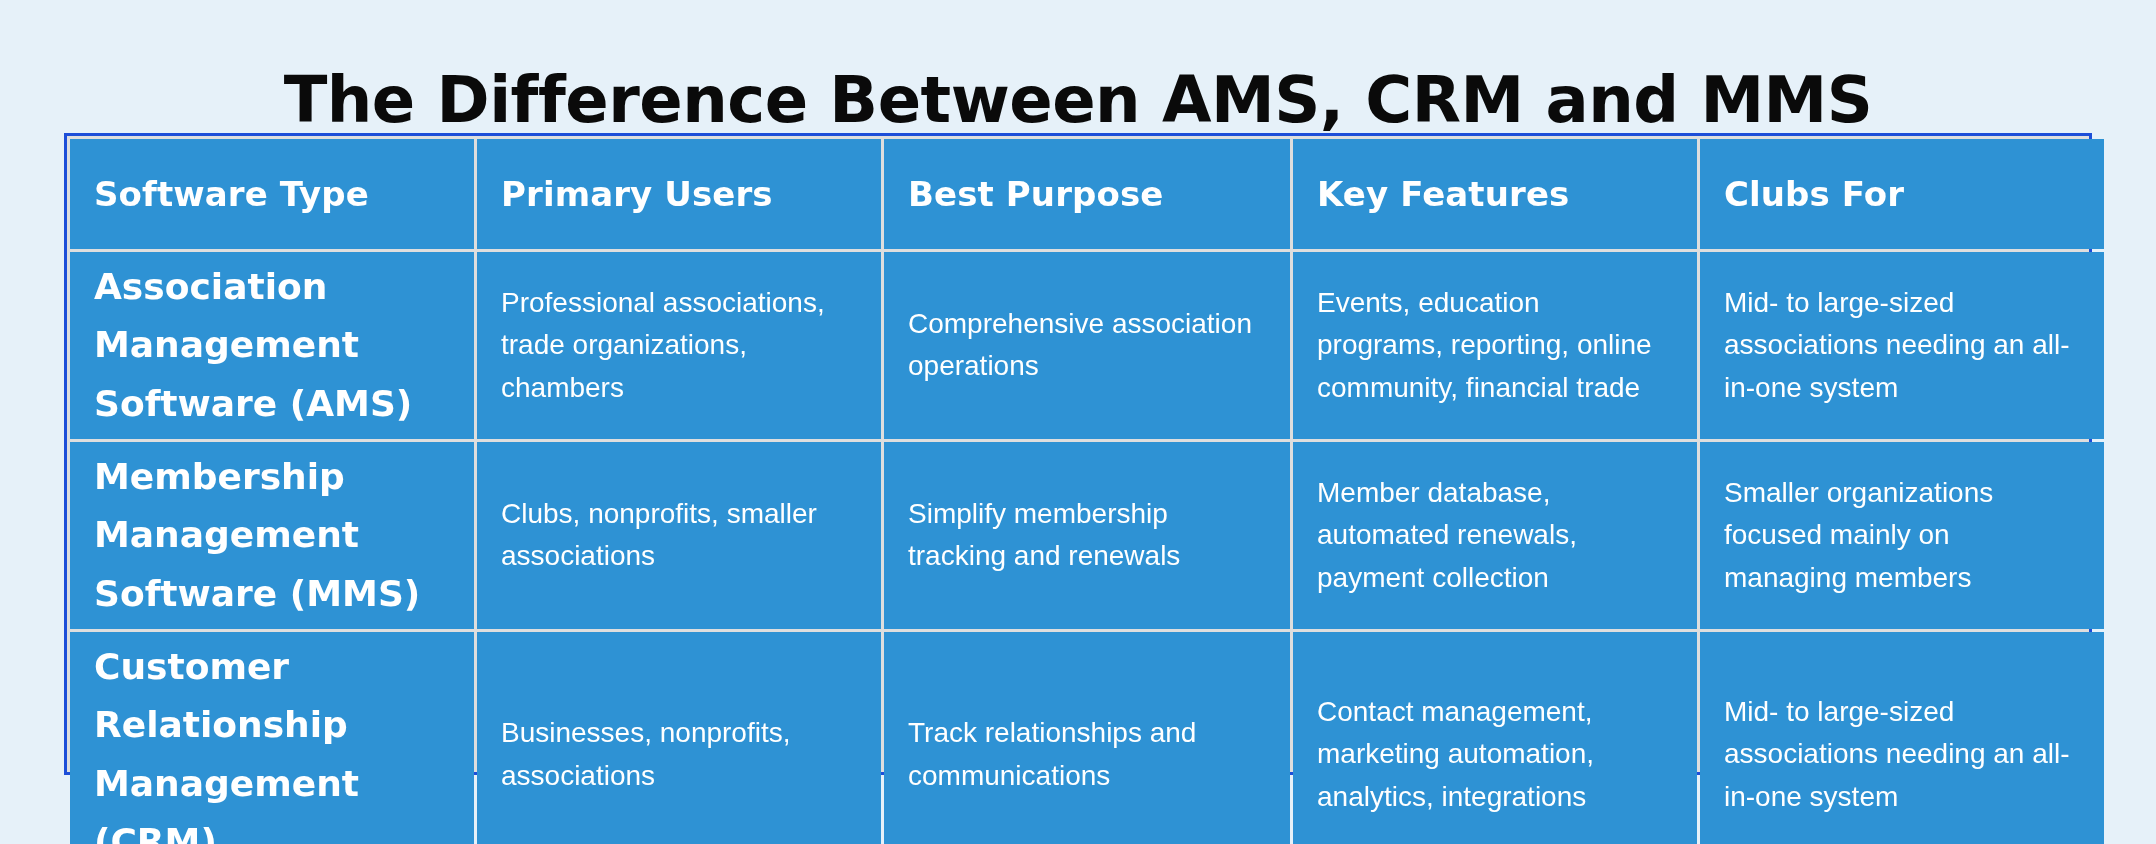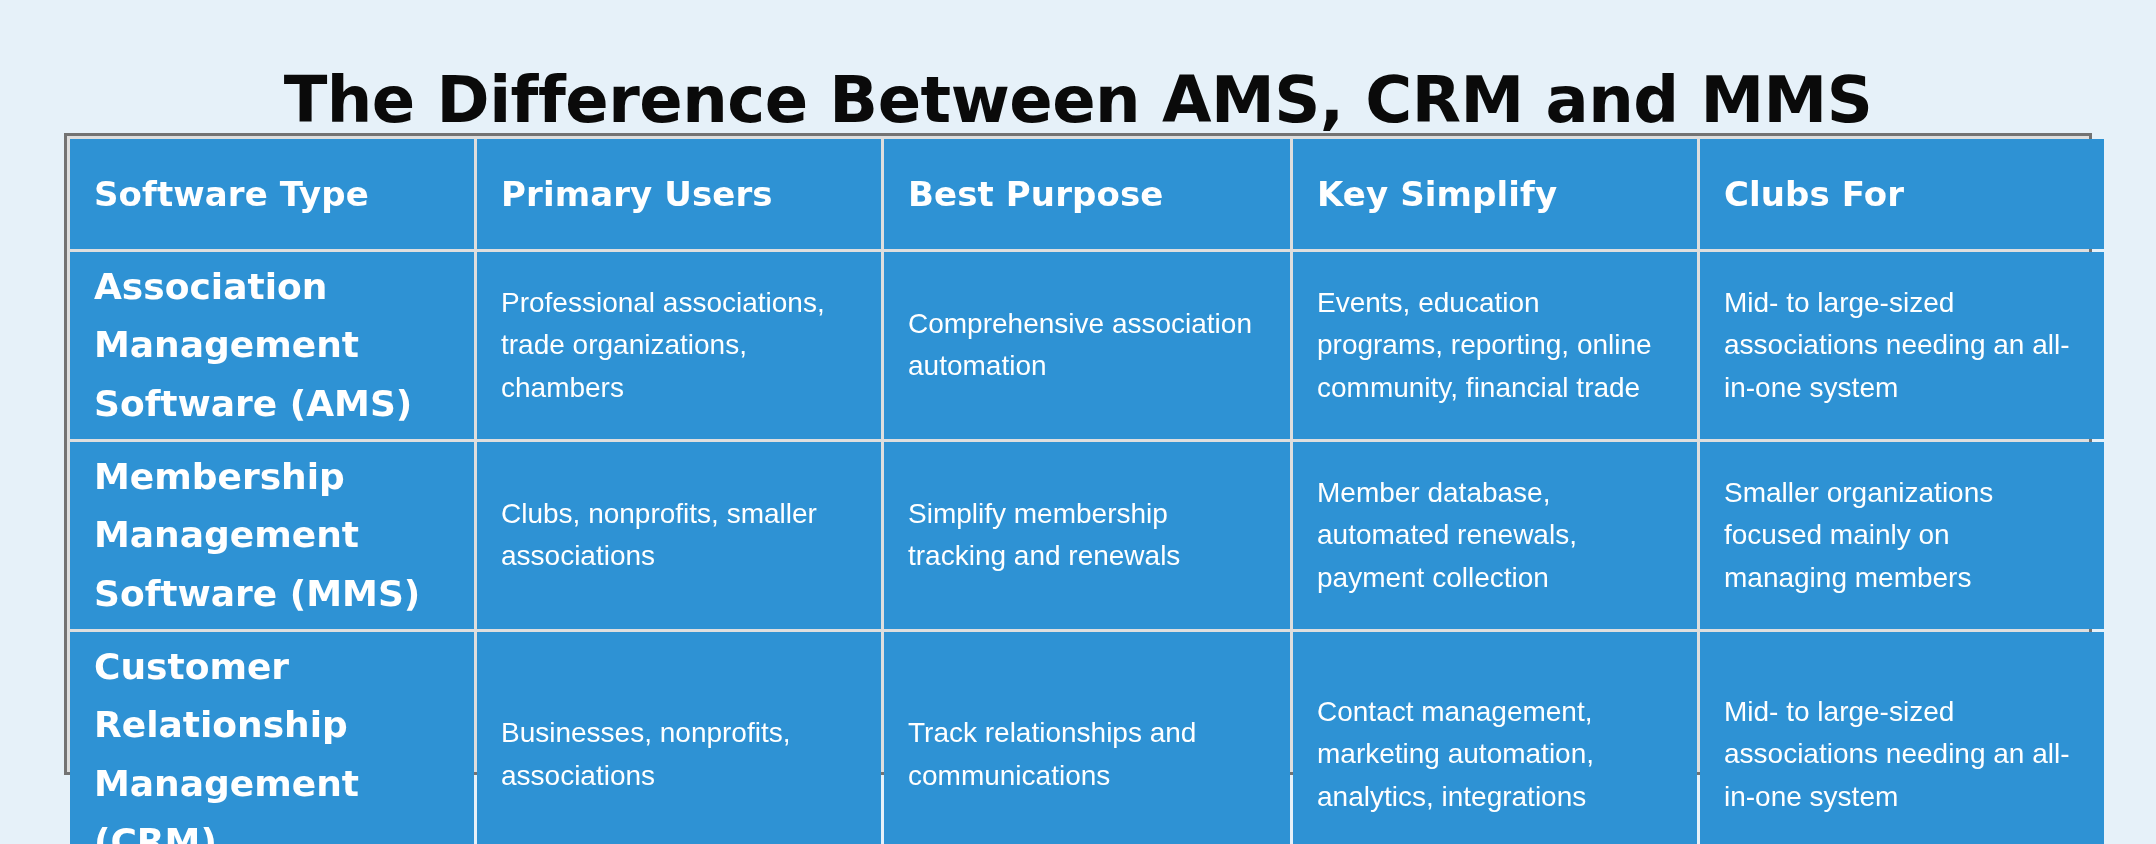--- a/index.html
+++ b/index.html
@@ -34,21 +34,21 @@
     font-family: "DejaVu Sans", sans-serif;
     white-space: nowrap;
   }
   .table-wrap {
     position: absolute;
     left: 64px;
     top: 133px;
     width: 2028px;
     height: 642px;
     background: #dedede;
-    border: 3px solid #737373;
+    border: 3px solid #1d4ed8;
     box-sizing: border-box;
   }
   table.compare {
     width: 100%;
     height: 100%;
     border-collapse: separate;
     border-spacing: 3px;
     table-layout: fixed;
   }
   table.compare th,
@@ -100,29 +100,29 @@
           <col class="c2">
           <col class="c3">
           <col class="c4">
           <col class="c5">
       </colgroup>
       <thead>
         <tr>
           <th>Software Type</th>
           <th>Primary Users</th>
           <th>Best Purpose</th>
-          <th>Key Simplify</th>
+          <th>Key Features</th>
           <th>Clubs For</th>
         </tr>
       </thead>
       <tbody>
         <tr>
           <td class="rowhead">Association Management Software (AMS)</td>
           <td>Professional associations, trade organizations, chambers</td>
-          <td>Comprehensive association automation</td>
+          <td>Comprehensive association operations</td>
           <td>Events, education programs, reporting, online community, financial trade</td>
           <td>Mid- to large-sized associations needing an all-in-one system</td>
         </tr>
         <tr>
           <td class="rowhead">Membership Management Software (MMS)</td>
           <td>Clubs, nonprofits, smaller associations</td>
           <td>Simplify membership tracking and renewals</td>
           <td>Member database, automated renewals, payment collection</td>
           <td>Smaller organizations focused mainly on managing members</td>
         </tr>

